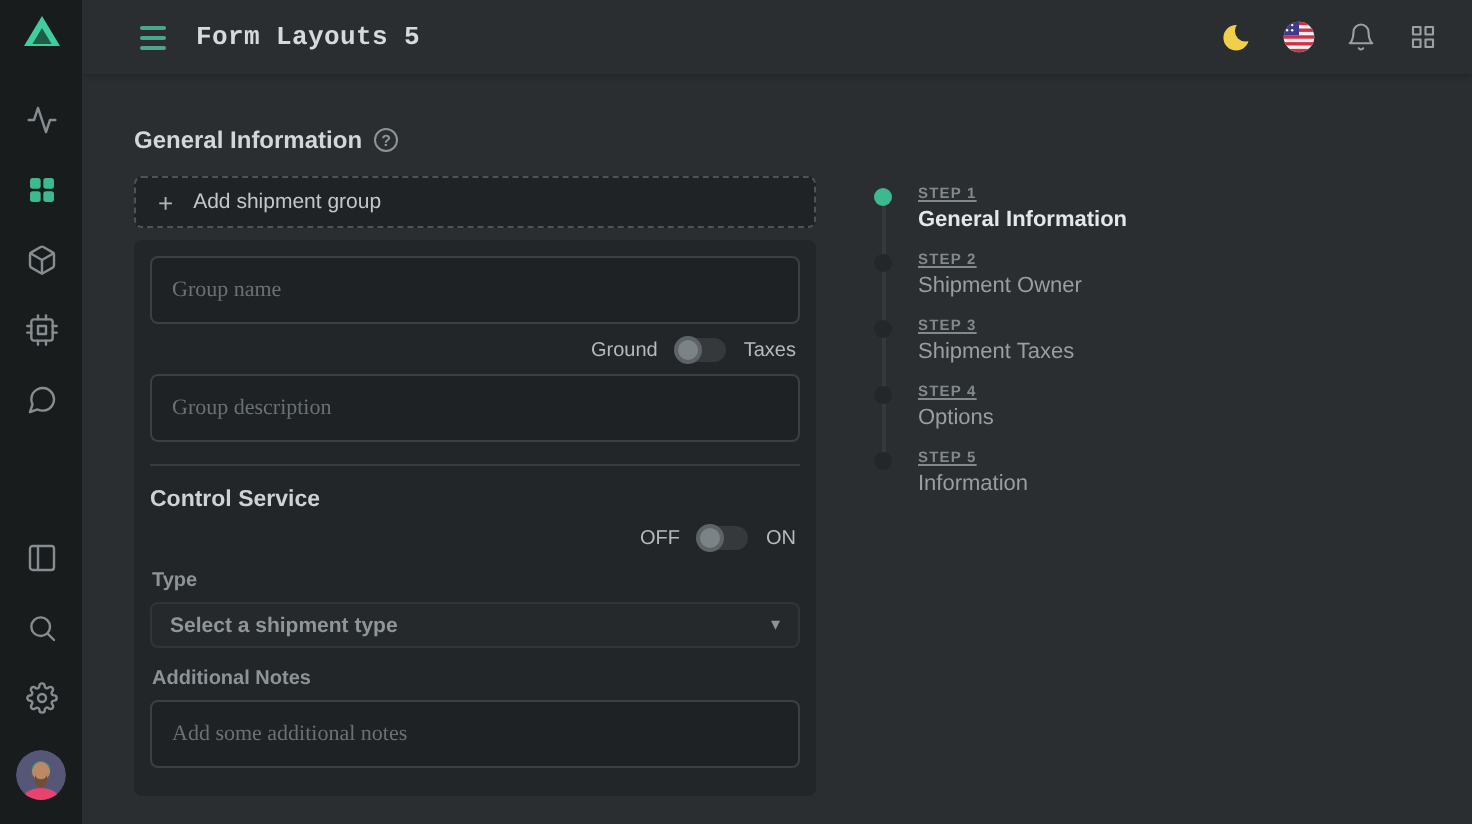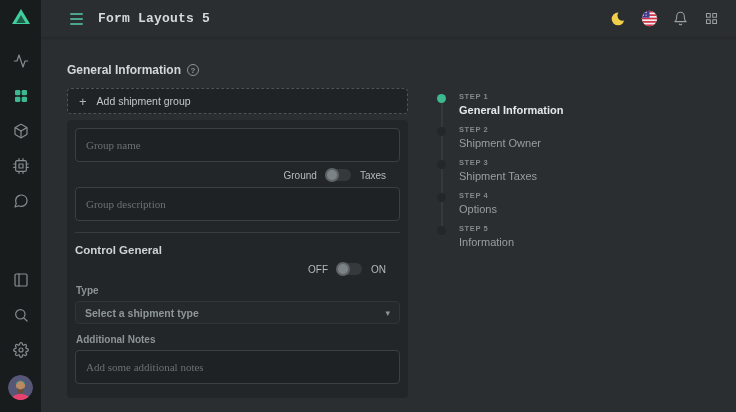--- a/index.html
+++ b/index.html
@@ -60,21 +60,21 @@
   .input-sm { height:34px;font-family:Liberation Serif, serif; }
   .dashed-btn {
     width:100%; height:26px; background:#202326; border:1px dashed #4d5356; border-radius:4px;
     display:flex; align-items:center; gap:10px; padding:0 11px; cursor:pointer;
     font-size:10.5px; color:#c2c7c9; margin-bottom:6px;
   }
   .plus-glyph { font-size:13px; color:#aeb4b7; line-height:1; }
   .card {
     background:#232629; border-radius:4px; padding:8px 8px 14px 8px;
   }
-  .toggle-row { display:flex; justify-content:flex-end; align-items:center; gap:9px; margin:7px 14px 6px 0; font-size:10px; color:#b5babd; }
+  .toggle-row { display:flex; justify-content:flex-end; align-items:center; gap:9px; margin:7px 2px 6px 0; font-size:10px; color:#b5babd; }
   .toggle { position:relative; width:25px; height:12px; background:#35393c; border-radius:6px; cursor:pointer; flex:0 0 auto; }
   .toggle .knob {
     position:absolute; left:-1px; top:-1px; width:14px; height:14px; border-radius:50%;
     background:#7c8387; border:2px solid #5d6367;
   }
   .check-row { display:flex; justify-content:flex-end; align-items:center; gap:8px; margin:6px 2px 0 0; font-size:11px; color:#c3c8ca; }
   .checkbox { width:13px; height:13px; border:1px solid #4d5356; border-radius:3px; background:#26292c; cursor:pointer; }
   .divider { border-top:1px solid #383c3f; margin:11px 0 0 0; }
   .subsection-title { font-size:11.5px; font-weight:bold; color:#ced3d6; margin-top:11px; }
   .field-label { font-size:10px; color:#8d9498; margin:10px 0 5px 1px;font-weight:bold; }
@@ -85,21 +85,21 @@
   }
   .select .sel-text { font-size:10.5px; font-weight:bold; color:#8e969a; }
   .select .chevron { font-size:9px; color:#8d9498; }
   
   .stepper { position:absolute; left:437px; top:92px; z-index:1; }
   .stepper .line { position:absolute; left:3.5px; top:8px; width:2px; height:133px; background:#35393c; }
   .step { position:relative; display:flex; gap:13px; height:33px; cursor:pointer; }
   .dot { position:relative; z-index:1; width:9px; height:9px; border-radius:50%; background:#24272a; margin-top:2px; flex:0 0 auto; }
   .step.active .dot { background:#3cb98e; }
   .step-texts { display:flex; flex-direction:column; gap:3px; }
-  .step-label { font-size:7.5px; font-weight:bold; letter-spacing:.6px; color:#82898d; text-transform:uppercase; }
+  .step-label { font-size:7.5px; font-weight:bold; letter-spacing:.6px; color:#82898d; text-transform:uppercase;text-decoration:underline; }
   .step-title { font-size:11px; color:#989ea2; }
   .step.active .step-title { color:#e5e8ea; font-weight:bold; }
 </style>
 </head>
 <body>
 
 <aside class="sidebar">
   <div class="logo-box">
     <span>
       <svg width="22" height="22" viewBox="0 0 22 22">
@@ -275,21 +275,21 @@
           <span class="knob"></span>
         </span>
       <span>Taxes</span>
     </div>
 
     <input class="text-input input-sm" type="text" placeholder="Group description" style="">
 
 
     <div class="divider"></div>
 
-    <div class="subsection-title">Control General</div>
+    <div class="subsection-title">Control Service</div>
 
     <div class="toggle-row">
       <span>OFF</span>
       <span class="toggle">
           <span class="knob"></span>
         </span>
       <span>ON</span>
     </div>
 
     <div class="field-label">Type</div>

